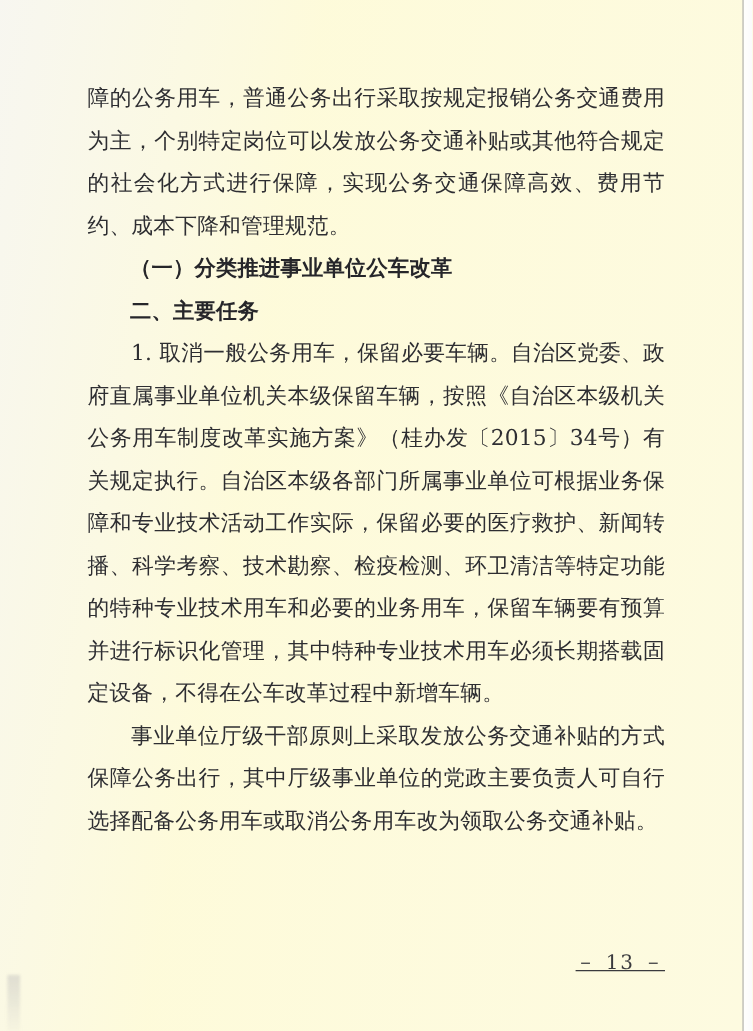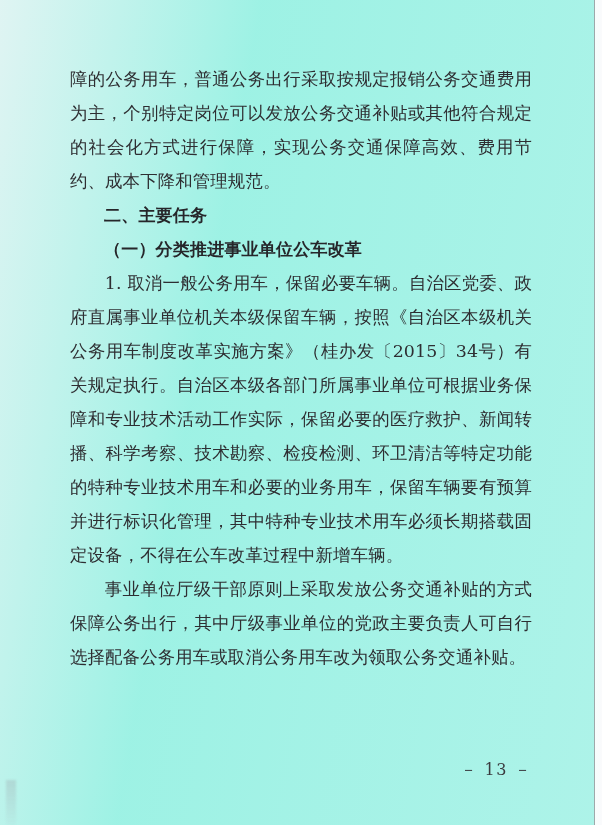--- a/index.html
+++ b/index.html
@@ -11,21 +11,21 @@
     height: 825px;
     background: #ffffff;
     font-family: "DejaVu Sans", sans-serif;
     overflow: hidden;
   }
 
   #page {
     position: relative;
     width: 602px;
     height: 825px;
-    background: #5eead4;
+    background: #fef9c3;
     box-sizing: border-box;
   }
 
   
   #page-tint {
     position: absolute;
     inset: 0;
     background:
       linear-gradient(100deg, rgba(246,246,248,0.85) 0%, rgba(253,253,253,0.4) 35%, rgba(252,252,253,0.5) 100%);
     pointer-events: none;
@@ -98,35 +98,36 @@
 
   #page-number {
     position: absolute;
     right: 70px;
     top: 760px;
     font-family: "DejaVu Serif", "Liberation Serif", serif;
     font-size: 16px;
     color: #3a3a3e;
     letter-spacing: 1.5px;
     white-space: nowrap;
+    text-decoration: underline;
   }
 </style>
 </head>
 <body>
 
 <div id="page">
 
   <div id="page-tint"></div>
   <div id="scan-edge-right"></div>
   <div id="scan-edge-right-soft"></div>
   <div id="scan-smudge-left"></div>
 
   <div id="content">
       <p class="para">障的公务用车，普通公务出行采取按规定报销公务交通费用为主，个别特定岗位可以发放公务交通补贴或其他符合规定的社会化方式进行保障，实现公务交通保障高效、费用节约、成本下降和管理规范。</p>
+      <p class="heading">（一）分类推进事业单位公车改革</p>
       <p class="heading">二、主要任务</p>
-      <p class="heading">（一）分类推进事业单位公车改革</p>
       <p class="para indent">1. 取消一般公务用车，保留必要车辆。自治区党委、政府直属事业单位机关本级保留车辆，按照《自治区本级机关公务用车制度改革实施方案》（桂办发〔2015〕34号）有关规定执行。自治区本级各部门所属事业单位可根据业务保障和专业技术活动工作实际，保留必要的医疗救护、新闻转播、科学考察、技术勘察、检疫检测、环卫清洁等特定功能的特种专业技术用车和必要的业务用车，保留车辆要有预算并进行标识化管理，其中特种专业技术用车必须长期搭载固定设备，不得在公车改革过程中新增车辆。</p>
       <p class="para indent">事业单位厅级干部原则上采取发放公务交通补贴的方式保障公务出行，其中厅级事业单位的党政主要负责人可自行选择配备公务用车或取消公务用车改为领取公务交通补贴。</p>
     </div>
 
   <div id="page-number">－ 13 －</div>
 
 </div>
 
 </body></html>

